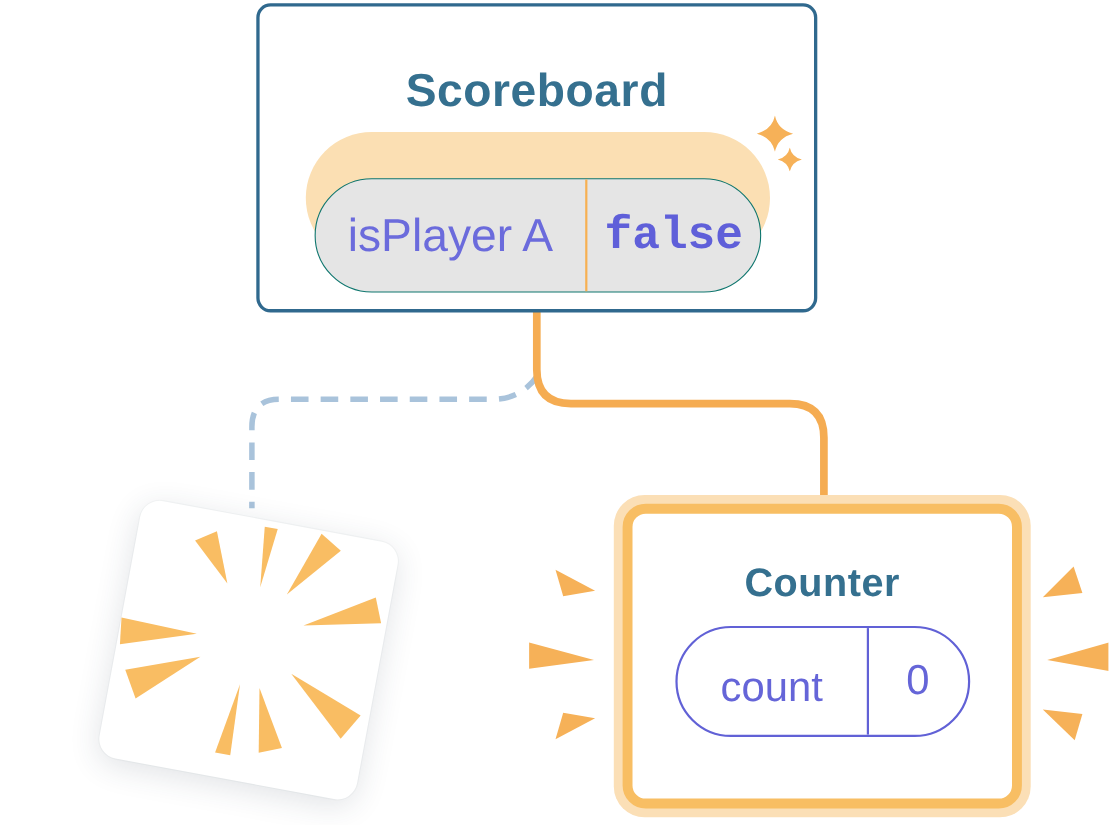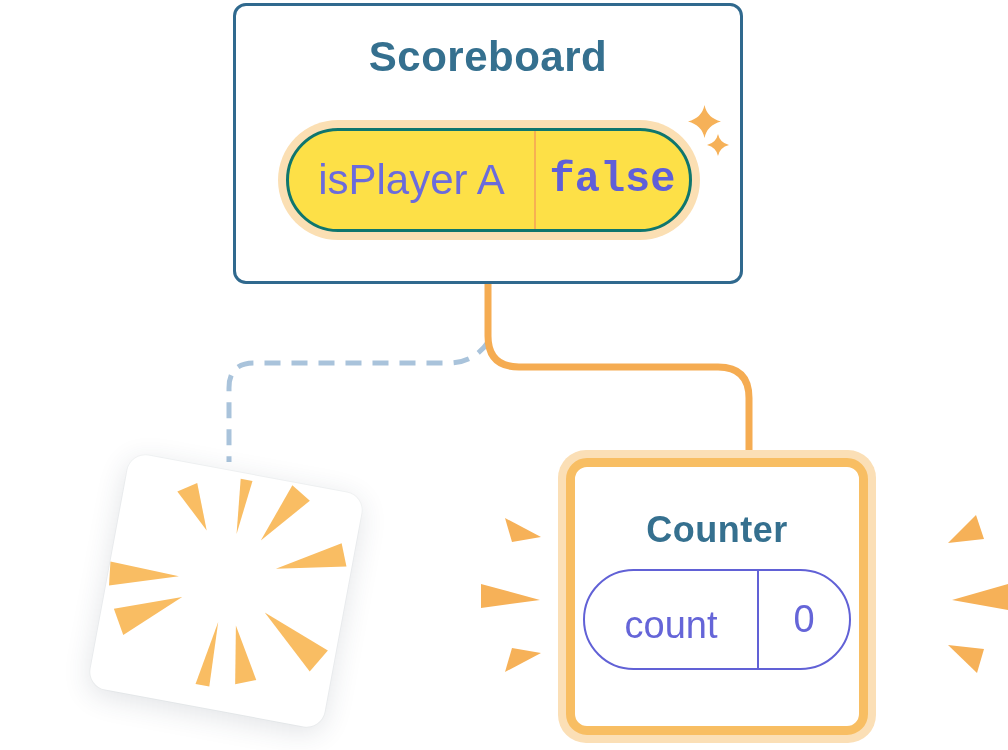--- a/index.html
+++ b/index.html
@@ -12,30 +12,31 @@
 
   
   .scoreboard-card{
     position:absolute;left:233px;top:3px;width:510px;height:281px;
     box-sizing:border-box;background:#ffffff;border:3px solid #30698E;
     border-radius:13px;z-index:2;
   }
   .card-title{
     text-align:center;color:#35708F;font-weight:700;letter-spacing:.5px;
   }
-  .scoreboard-card .card-title{margin-top:27px;font-size:42px;}
+  .scoreboard-card .card-title{margin-top:52px;font-size:42px;}
 
   .state-pill-halo{
     position:absolute;left:42px;top:114px;width:422px;height:120px;
     box-sizing:border-box;background:#FBDFB3;border-radius:60px;padding:8px;
   }
   .state-pill{
-    box-sizing:border-box;width:100%;height:100%;background:#fde047;
-    border:3px solid #0f766e;border-radius:52px;display:flex;align-items:stretch;
+    box-sizing:border-box;width:100%;height:100%;background:#e5e5e5;
+    border:1px solid #0f766e;border-radius:52px;display:flex;align-items:stretch;
     overflow:hidden;
+    margin-top:34px;
   }
   .state-pill .cell{display:flex;align-items:center;justify-content:center;}
   .state-pill .key-cell{width:245px;}
   .state-pill .divider{width:2px;background:#F7B052;}
   .state-pill .val-cell{flex:1;}
   .state-key{color:#6B6BDC;font-size:42px;}
   .state-val{color:#5F5FD9;font-size:42px;font-weight:700;font-family:Liberation Mono, monospace;}
 
   .sparkle{position:absolute;z-index:3;}
   .sparkle-large{left:452px;top:99px;width:33px;height:33px;}
@@ -45,21 +46,21 @@
   .destroyed-card{
     position:absolute;left:107px;top:472px;width:238px;height:238px;
     background:#ffffff;border-radius:18px;z-index:2;
     transform:rotate(10.5deg);
     box-shadow:0 6px 28px rgba(45,60,75,.14), 0 0 0 1px rgba(45,60,75,.03);
   }
   .destroyed-card svg{position:absolute;left:-1px;top:-6px;}
 
   
   .counter-card-halo{
-    position:absolute;left:558px;top:450px;width:318px;height:293px;
+    position:absolute;left:558px;top:450px;width:379px;height:293px;
     box-sizing:border-box;background:#FBDFB6;border-radius:28px;padding:8px;
     z-index:2;
   }
   .counter-card{
     box-sizing:border-box;width:100%;height:100%;background:#ffffff;
     border:9px solid #F8BE63;border-radius:21px;
   }
   .counter-card .card-title{margin-top:42px;font-size:36px;}
   .count-pill{
     box-sizing:border-box;width:268px;height:101px;margin:18px auto 0 auto;

